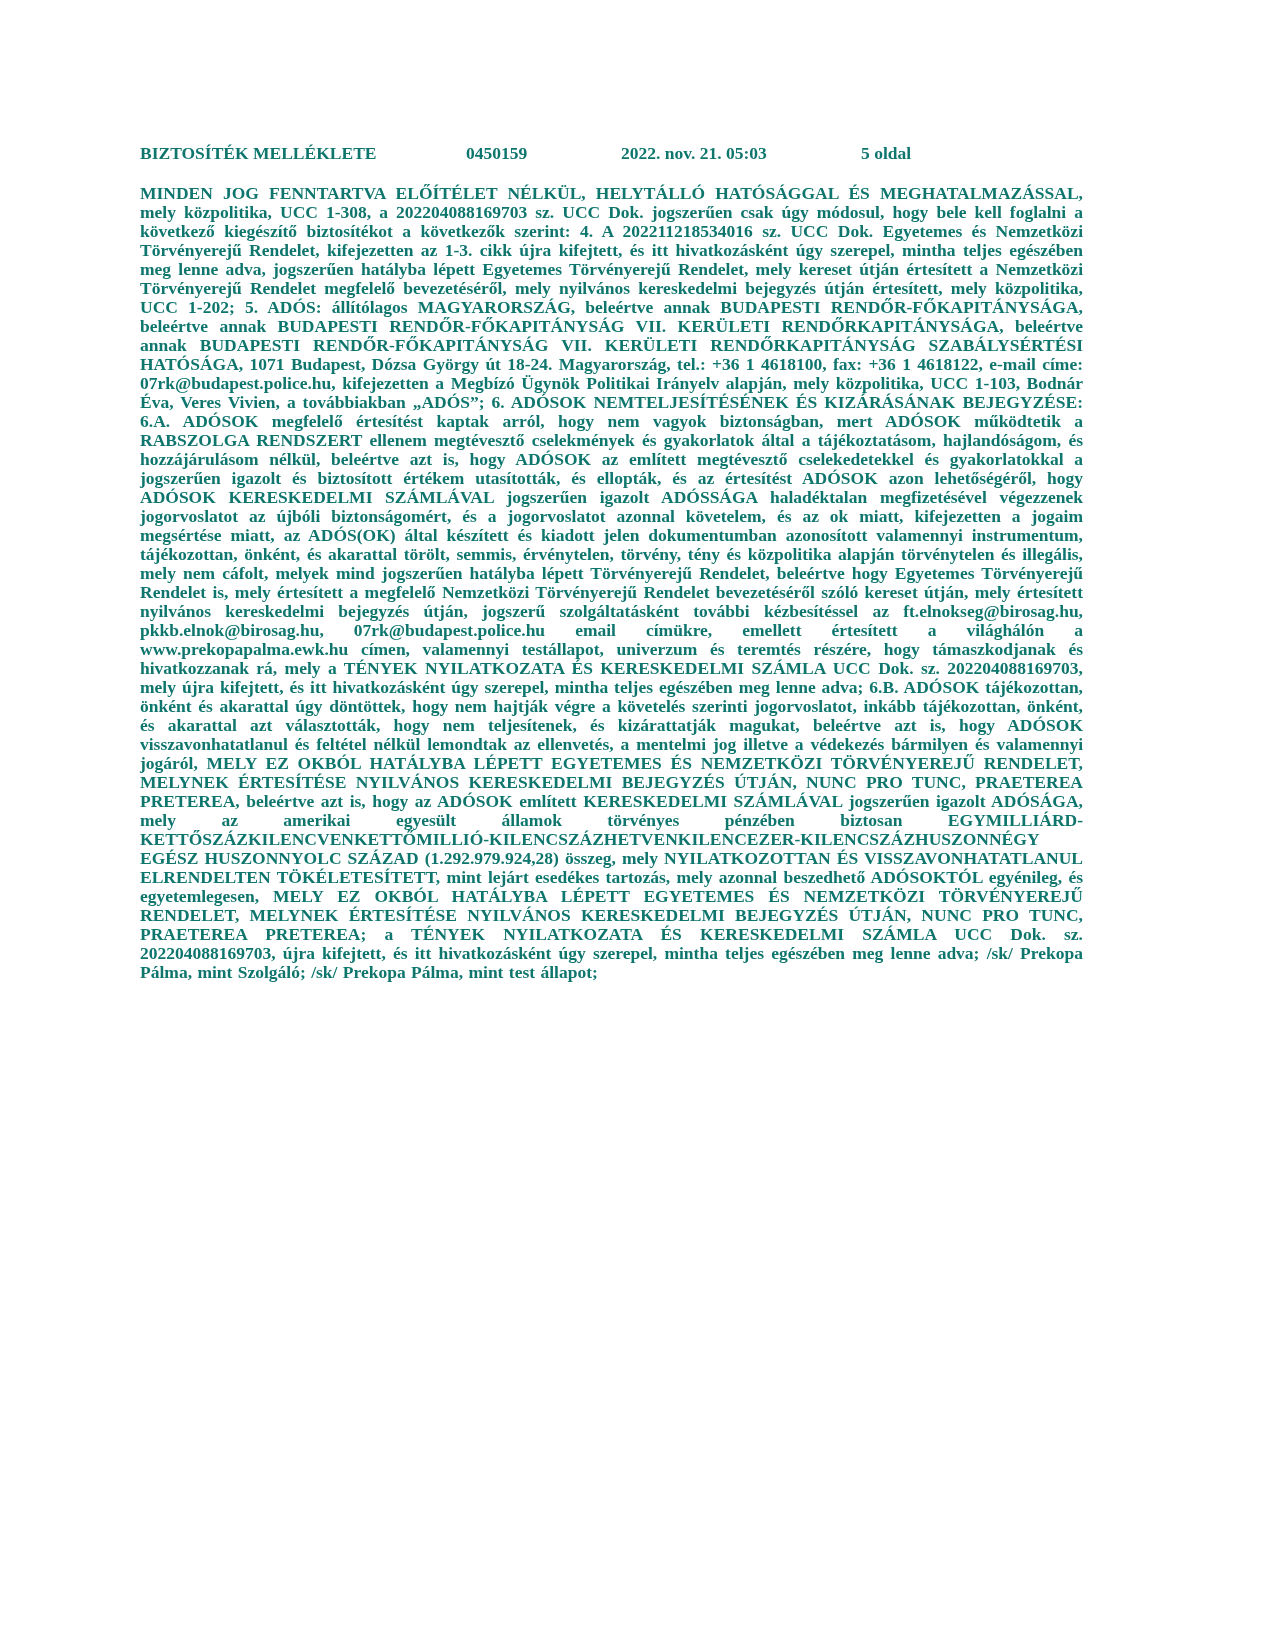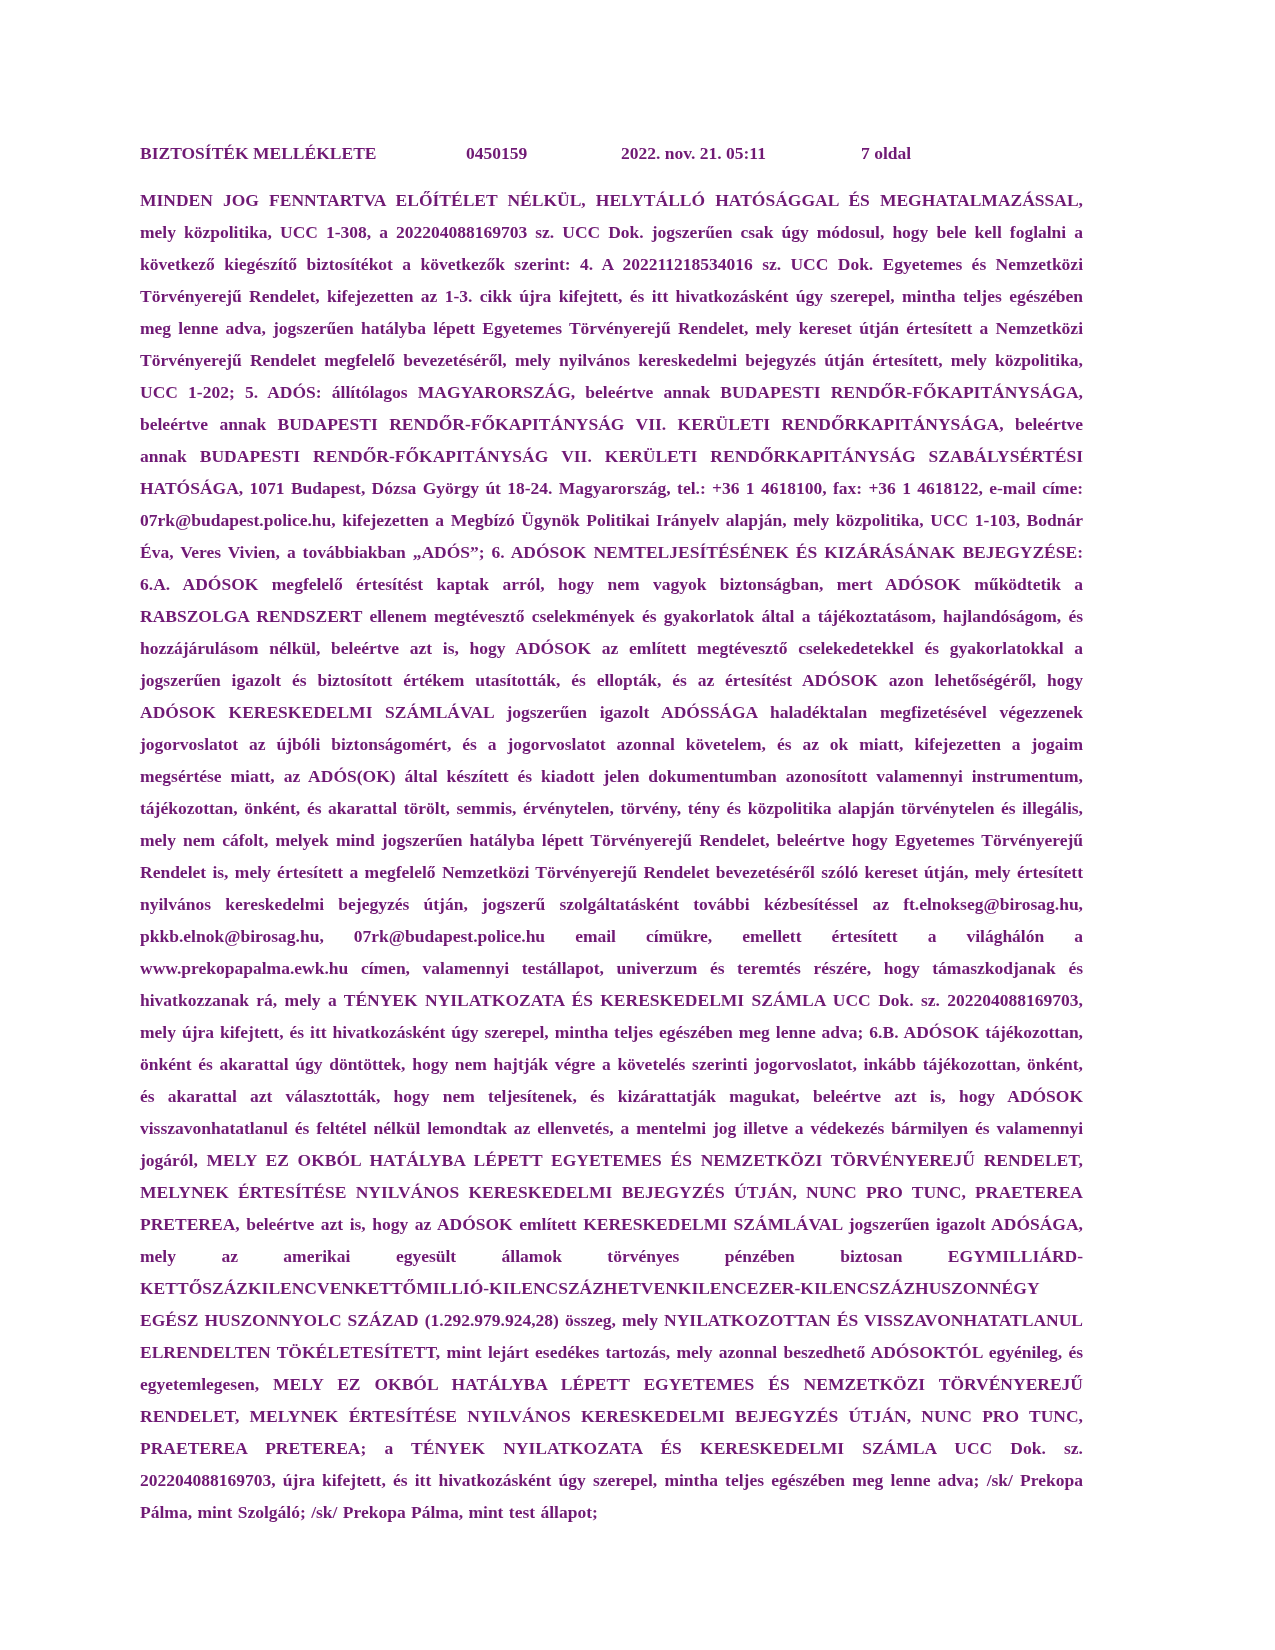--- a/index.html
+++ b/index.html
@@ -5,21 +5,21 @@
   html, body {
     margin: 0;
     padding: 0;
     background: #ffffff;
   }
   .page {
     position: relative;
     width: 1275px;
     height: 1650px;
     background: #ffffff;
-    color: #701a75;
+    color: #0f766e;
     font-family: "Liberation Serif", "DejaVu Serif", serif;
     font-weight: bold;
     overflow: hidden;
   }
   .doc-header {
     position: absolute;
     top: 141px;
     left: 140px;
     width: 943px;
     height: 24px;
@@ -33,33 +33,33 @@
   .doc-header .h-page    { position: absolute; left: 721px; }
   .doc-body {
     position: absolute;
     top: 184px;
     left: 140px;
     width: 943px;
   }
   .doc-body p {
     margin: 0;
     font-size: 17.5px;
-    line-height: 32px;
+    line-height: 19px;
     text-align: justify;
     text-justify: inter-word;
     hyphens: none;
     word-spacing: 1px;
   }
 </style>
 </head>
 <body>
 
 <div class="page">
   <div class="doc-header">
     <span class="h-title">BIZTOSÍTÉK MELLÉKLETE</span>
     <span class="h-number">0450159</span>
-    <span class="h-datetime">2022. nov. 21. 05:11</span>
-    <span class="h-page">7 oldal</span>
+    <span class="h-datetime">2022. nov. 21. 05:03</span>
+    <span class="h-page">5 oldal</span>
   </div>
   <div class="doc-body">
     <p>MINDEN JOG FENNTARTVA ELŐÍTÉLET NÉLKÜL, HELYTÁLLÓ HATÓSÁGGAL ÉS MEGHATALMAZÁSSAL, mely közpolitika, UCC 1-308, a 202204088169703 sz. UCC Dok. jogszerűen csak úgy módosul, hogy bele kell foglalni a következő kiegészítő biztosítékot a következők szerint: 4. A 202211218534016 sz. UCC Dok. Egyetemes és Nemzetközi Törvényerejű Rendelet, kifejezetten az 1-3. cikk újra kifejtett, és itt hivatkozásként úgy szerepel, mintha teljes egészében meg lenne adva, jogszerűen hatályba lépett Egyetemes Törvényerejű Rendelet, mely kereset útján értesített a Nemzetközi Törvényerejű Rendelet megfelelő bevezetéséről, mely nyilvános kereskedelmi bejegyzés útján értesített, mely közpolitika, UCC 1-202; 5. ADÓS: állítólagos MAGYARORSZÁG, beleértve annak BUDAPESTI RENDŐR-FŐKAPITÁNYSÁGA, beleértve annak BUDAPESTI RENDŐR-FŐKAPITÁNYSÁG VII. KERÜLETI RENDŐRKAPITÁNYSÁGA, beleértve annak BUDAPESTI RENDŐR-FŐKAPITÁNYSÁG VII. KERÜLETI RENDŐRKAPITÁNYSÁG SZABÁLYSÉRTÉSI HATÓSÁGA, 1071 Budapest, Dózsa György út 18-24. Magyarország, tel.: +36 1 4618100, fax: +36 1 4618122, e-mail címe: 07rk@budapest.police.hu, kifejezetten a Megbízó Ügynök Politikai Irányelv alapján, mely közpolitika, UCC 1-103, Bodnár Éva, Veres Vivien, a továbbiakban „ADÓS”; 6. ADÓSOK NEMTELJESÍTÉSÉNEK ÉS KIZÁRÁSÁNAK BEJEGYZÉSE: 6.A. ADÓSOK megfelelő értesítést kaptak arról, hogy nem vagyok biztonságban, mert ADÓSOK működtetik a RABSZOLGA RENDSZERT ellenem megtévesztő cselekmények és gyakorlatok által a tájékoztatásom, hajlandóságom, és hozzájárulásom nélkül, beleértve azt is, hogy ADÓSOK az említett megtévesztő cselekedetekkel és gyakorlatokkal a jogszerűen igazolt és biztosított értékem utasították, és ellopták, és az értesítést ADÓSOK azon lehetőségéről, hogy ADÓSOK KERESKEDELMI SZÁMLÁVAL jogszerűen igazolt ADÓSSÁGA haladéktalan megfizetésével végezzenek jogorvoslatot az újbóli biztonságomért, és a jogorvoslatot azonnal követelem, és az ok miatt, kifejezetten a jogaim megsértése miatt, az ADÓS(OK) által készített és kiadott jelen dokumentumban azonosított valamennyi instrumentum, tájékozottan, önként, és akarattal törölt, semmis, érvénytelen, törvény, tény és közpolitika alapján törvénytelen és illegális, mely nem cáfolt, melyek mind jogszerűen hatályba lépett Törvényerejű Rendelet, beleértve hogy Egyetemes Törvényerejű Rendelet is, mely értesített a megfelelő Nemzetközi Törvényerejű Rendelet bevezetéséről szóló kereset útján, mely értesített nyilvános kereskedelmi bejegyzés útján, jogszerű szolgáltatásként további kézbesítéssel az ft.elnokseg@birosag.hu, pkkb.elnok@birosag.hu, 07rk@budapest.police.hu email címükre, emellett értesített a világhálón a www.prekopapalma.ewk.hu címen, valamennyi testállapot, univerzum és teremtés részére, hogy támaszkodjanak és hivatkozzanak rá, mely a TÉNYEK NYILATKOZATA ÉS KERESKEDELMI SZÁMLA UCC Dok. sz. 202204088169703, mely újra kifejtett, és itt hivatkozásként úgy szerepel, mintha teljes egészében meg lenne adva; 6.B. ADÓSOK tájékozottan, önként és akarattal úgy döntöttek, hogy nem hajtják végre a követelés szerinti jogorvoslatot, inkább tájékozottan, önként, és akarattal azt választották, hogy nem teljesítenek, és kizárattatják magukat, beleértve azt is, hogy ADÓSOK visszavonhatatlanul és feltétel nélkül lemondtak az ellenvetés, a mentelmi jog illetve a védekezés bármilyen és valamennyi jogáról, MELY EZ OKBÓL HATÁLYBA LÉPETT EGYETEMES ÉS NEMZETKÖZI TÖRVÉNYEREJŰ RENDELET, MELYNEK ÉRTESÍTÉSE NYILVÁNOS KERESKEDELMI BEJEGYZÉS ÚTJÁN, NUNC PRO TUNC, PRAETEREA PRETEREA, beleértve azt is, hogy az ADÓSOK említett KERESKEDELMI SZÁMLÁVAL jogszerűen igazolt ADÓSÁGA, mely az amerikai egyesült államok törvényes pénzében biztosan EGYMILLIÁRD-KETTŐSZÁZKILENCVENKETTŐMILLIÓ-KILENCSZÁZHETVENKILENCEZER-KILENCSZÁZHUSZONNÉGY EGÉSZ HUSZONNYOLC SZÁZAD (1.292.979.924,28) összeg, mely NYILATKOZOTTAN ÉS VISSZAVONHATATLANUL ELRENDELTEN TÖKÉLETESÍTETT, mint lejárt esedékes tartozás, mely azonnal beszedhető ADÓSOKTÓL egyénileg, és egyetemlegesen, MELY EZ OKBÓL HATÁLYBA LÉPETT EGYETEMES ÉS NEMZETKÖZI TÖRVÉNYEREJŰ RENDELET, MELYNEK ÉRTESÍTÉSE NYILVÁNOS KERESKEDELMI BEJEGYZÉS ÚTJÁN, NUNC PRO TUNC, PRAETEREA PRETEREA; a TÉNYEK NYILATKOZATA ÉS KERESKEDELMI SZÁMLA UCC Dok. sz. 202204088169703, újra kifejtett, és itt hivatkozásként úgy szerepel, mintha teljes egészében meg lenne adva; /sk/ Prekopa Pálma, mint Szolgáló; /sk/ Prekopa Pálma, mint test állapot;</p>
   </div>
 </div>
 
 </body></html>

